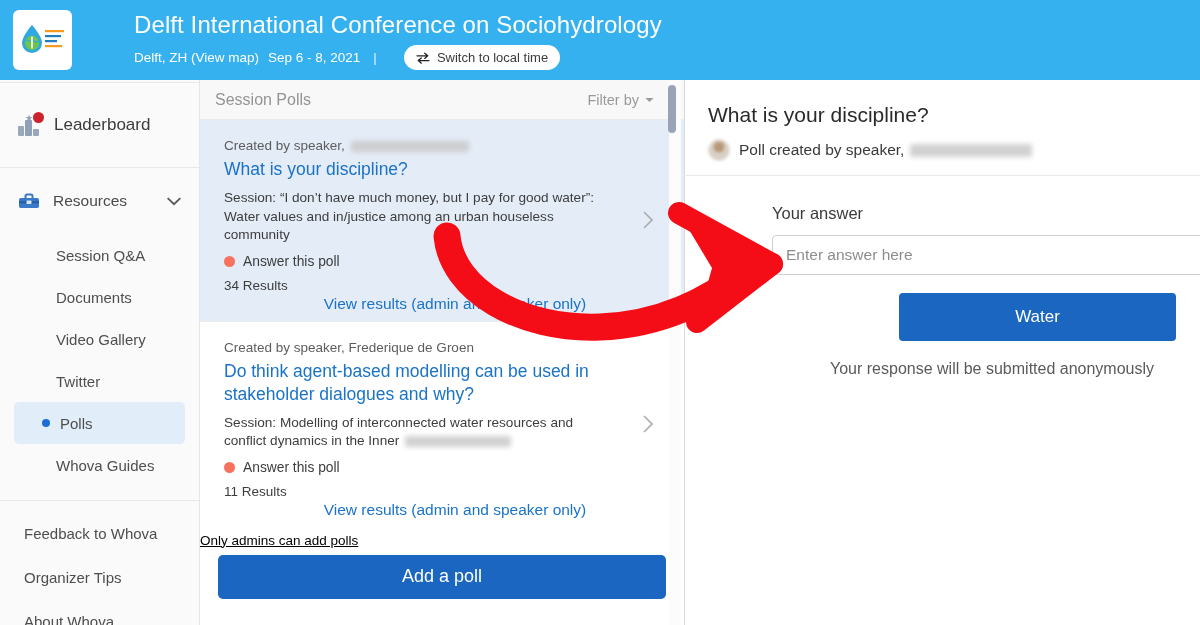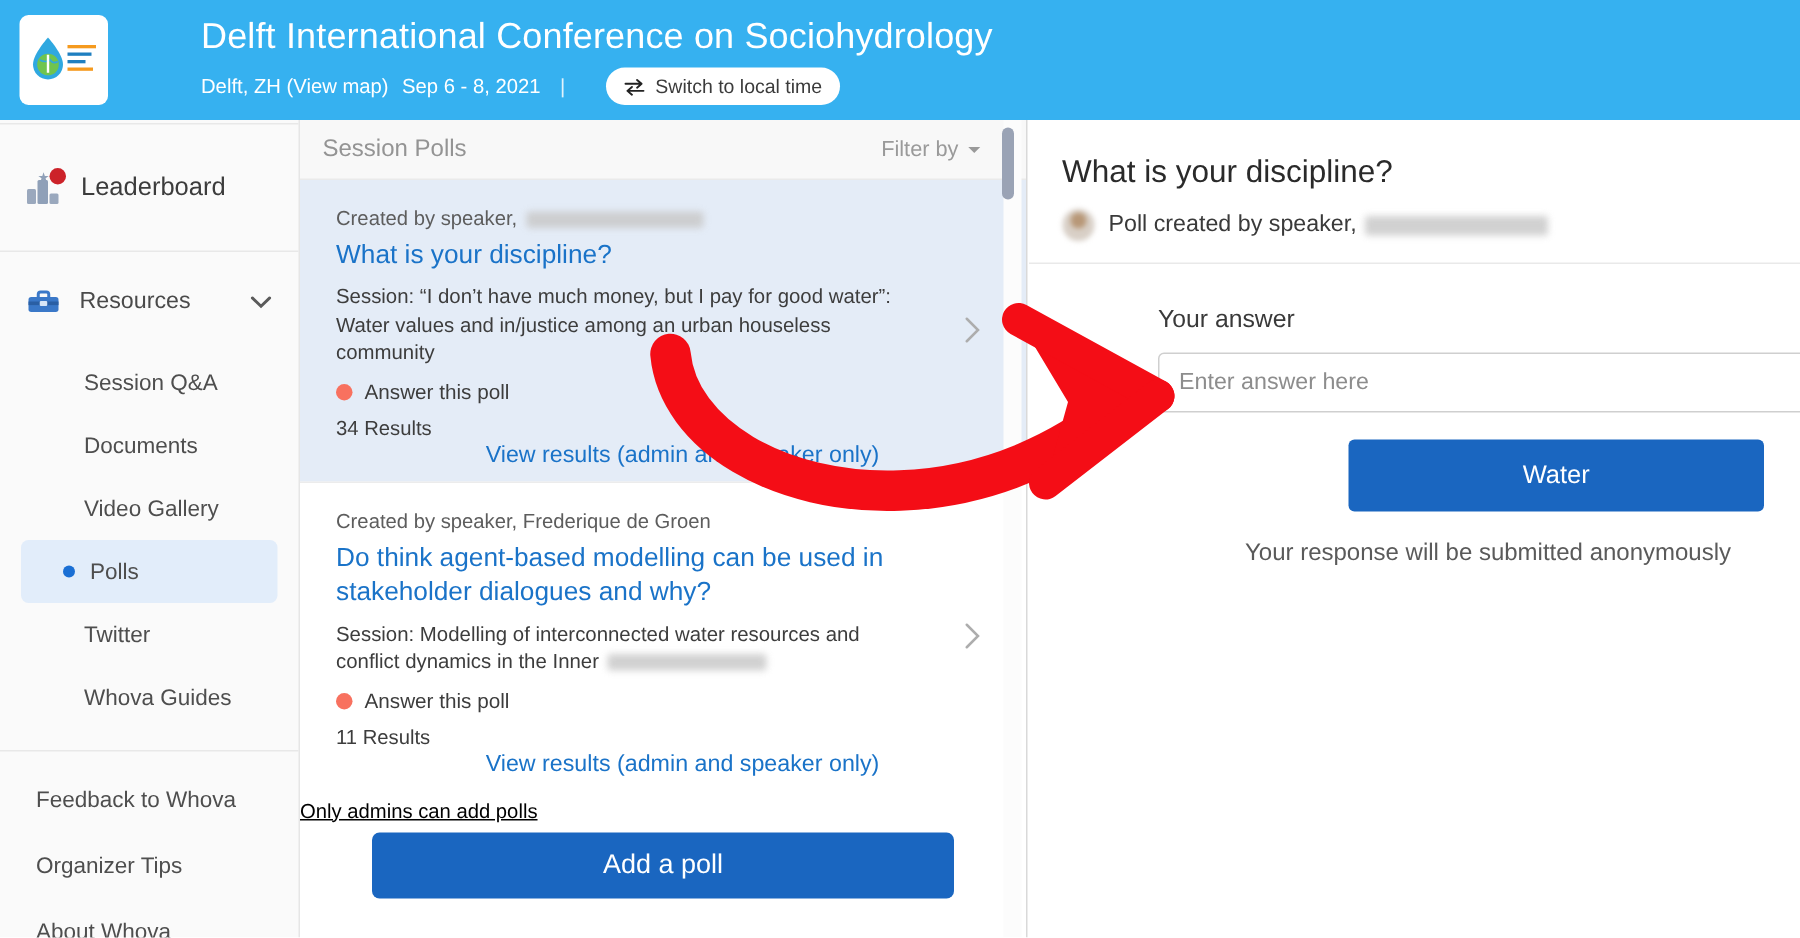--- a/index.html
+++ b/index.html
@@ -125,21 +125,21 @@
   .view-results {
     font-size: 15.5px; color: #1a73c8; text-align: center; margin-top: 2px;
     padding-left: 20px;
   }
   .chev-right {
     position: absolute; right: 30px; top: 50%; transform: translateY(-50%);
     width: 11px; height: 18px; color: #adadad;
   }
   .only-admins { text-align: left; font-size: 13.5px; color: #000000; margin: 6px 0 7px; text-decoration: underline; }
   .add-poll-btn {
-    display: block; margin: 0 auto; width: 388px; height: 44px;
+    display: block; margin: 0 auto; width: 448px; height: 44px;
     background: #1a66c0; color: #fff; border: none; border-radius: 5px;
     font-size: 18px; font-family: inherit; cursor: pointer;
   }
 
   
   .scroll-track {
     position: absolute; right: 3px; top: 0px; width: 12px; height: 545px;
     background: #fcfcfc;
   }
   .scroll-thumb {
@@ -252,26 +252,26 @@
 
     <div class="sub-item">
       <span>Session Q&amp;A</span>
     </div>
     <div class="sub-item">
       <span>Documents</span>
     </div>
     <div class="sub-item">
       <span>Video Gallery</span>
     </div>
+    <div class="sub-item">
+      <span>Twitter</span>
+    </div>
     <div class="sub-item active">
       <span class="bullet"></span>
       <span>Polls</span>
-    </div>
-    <div class="sub-item">
-      <span>Twitter</span>
     </div>
     <div class="sub-item">
       <span>Whova Guides</span>
     </div>
 
     <div class="side-divider" style="margin-top:14px"></div>
 
     <div class="sidebar-footer">
       <div class="footer-item">
         <span>Feedback to Whova</span>

